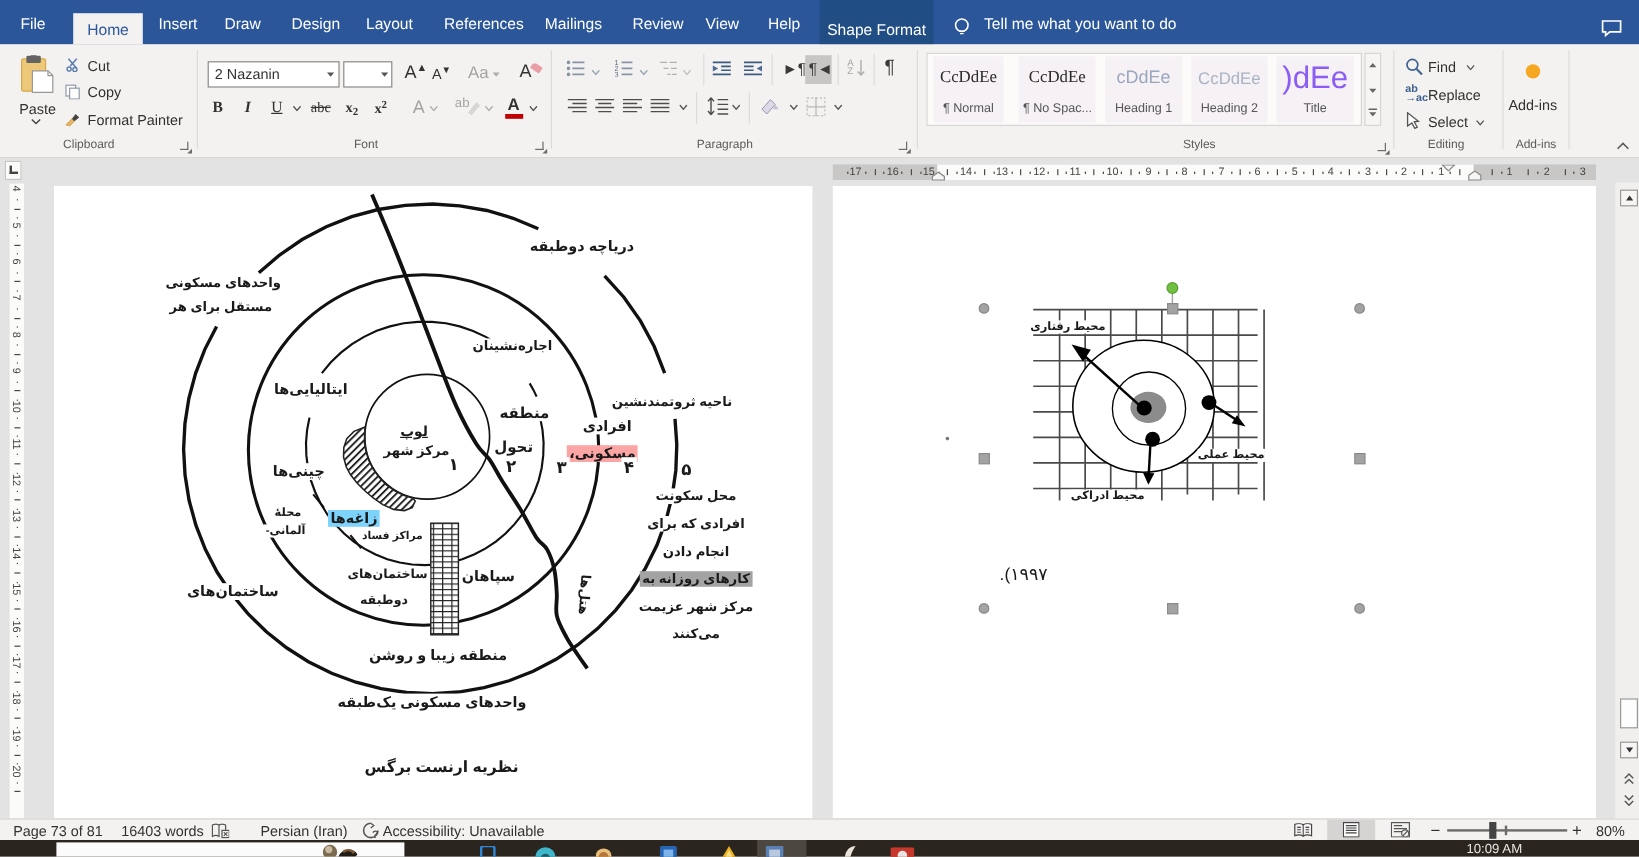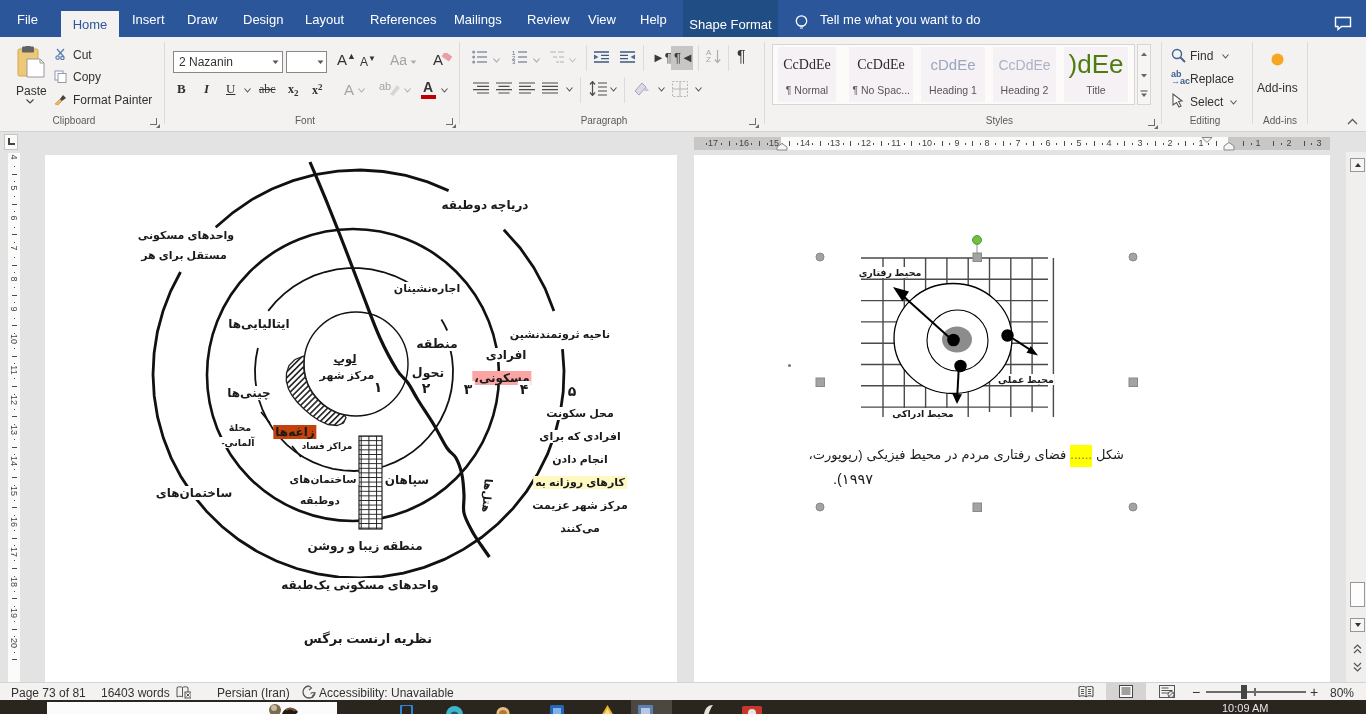--- a/index.html
+++ b/index.html
@@ -267,21 +267,21 @@
   <div style="position:absolute;left:772px;top:7px;width:363px;height:61px;background:#fcfbfa;border:1px solid #d8d6d4;"></div>
   <div style="position:absolute;left:778px;top:10px;width:58px;height:55px;background:#f5f1f4;"></div>
   <div style="position:absolute;left:849px;top:10px;width:64px;height:55px;background:#f5f1f4;"></div>
   <div style="position:absolute;left:921px;top:10px;width:64px;height:55px;background:#f5f1f4;"></div>
   <div style="position:absolute;left:993px;top:10px;width:63px;height:55px;background:#f5f1f4;"></div>
   <div style="position:absolute;left:1064px;top:10px;width:64px;height:55px;background:#f5f1f4;"></div>
   <div class="btxt" style="left:781px;top:20px;width:52px;text-align:center;font-size:14px;color:#2e2c2a;font-family:'Liberation Serif',serif;">CcDdEe</div>
   <div class="btxt" style="left:852px;top:20px;width:58px;text-align:center;font-size:14px;color:#2e2c2a;font-family:'Liberation Serif',serif;">CcDdEe</div>
   <div class="btxt" style="left:924px;top:19px;width:58px;text-align:center;font-size:15px;color:#9aa7bd;">cDdEe</div>
   <div class="btxt" style="left:996px;top:20px;width:57px;text-align:center;font-size:14px;color:#a9b3c5;">CcDdEe</div>
-  <div class="btxt" style="left:1067px;top:12px;width:58px;text-align:center;font-size:26px;color:#4d7c0f;">)dEe</div>
+  <div class="btxt" style="left:1067px;top:12px;width:58px;text-align:center;font-size:26px;color:#8b5cf6;">)dEe</div>
   <div class="btxt" style="left:781px;top:47px;width:52px;text-align:center;font-size:10.5px;color:#57555b;">¶ Normal</div>
   <div class="btxt" style="left:852px;top:47px;width:58px;text-align:right;font-size:10.5px;color:#57555b;">¶ No Spac...</div>
   <div class="btxt" style="left:924px;top:47px;width:58px;text-align:center;font-size:10.5px;color:#57555b;">Heading 1</div>
   <div class="btxt" style="left:996px;top:47px;width:57px;text-align:center;font-size:10.5px;color:#57555b;">Heading 2</div>
   <div class="btxt" style="left:1067px;top:47px;width:58px;text-align:center;font-size:10.5px;color:#57555b;">Title</div>
   <div style="position:absolute;left:1137px;top:7px;width:14px;height:61px;background:#f6f5f4;border:1px solid #d8d6d4;"></div>
   <svg style="position:absolute;left:1140px;top:14px;" width="8" height="6" viewBox="0 0 8 6">
       <path d="M1 5 L4 1.5 L7 5" fill="#666"></path>
     </svg>
   <svg style="position:absolute;left:1140px;top:36px;" width="8" height="6" viewBox="0 0 8 6">
@@ -349,32 +349,32 @@
     <div class="phc" style="left:392px;top:181px;font-size:12.5px;font-weight:bold;background:#fff;padding:0 2px;">منطقه</div>
     <div class="phc" style="left:383px;top:210px;font-size:12.5px;font-weight:bold;background:#fff;padding:0 2px;">تحول</div>
     <div class="phc" style="left:300px;top:197px;font-size:11.5px;font-weight:bold;background:#fff;padding:0 2px;text-decoration:underline;">لوپ</div>
     <div class="phc" style="left:302px;top:214px;font-size:11px;font-weight:bold;background:#fff;padding:0 2px;">مرکز شهر</div>
     <div class="phc" style="left:515px;top:173px;font-size:11px;font-weight:bold;background:#fff;padding:0 2px;">ناحیه ثروتمندنشین</div>
     <div class="phc" style="left:461px;top:193px;font-size:12px;font-weight:bold;background:#fff;padding:0 2px;">افرادی</div>
     <div class="phc" style="left:457px;top:216px;font-size:12px;font-weight:bold;background:#fca5a5;padding:0 2px;">مسکونی،</div>
     <div class="phc" style="left:204px;top:231px;font-size:12px;font-weight:bold;background:#fff;padding:0 2px;">چینی‌ها</div>
     <div class="phc" style="left:195px;top:267px;font-size:9.5px;font-weight:bold;background:#fff;padding:0 2px;">محلهٔ</div>
     <div class="phc" style="left:193px;top:282px;font-size:9.5px;font-weight:bold;background:#fff;padding:0 2px;">آلمانی-</div>
-    <div class="phc" style="left:250px;top:270px;font-size:12px;font-weight:bold;background:#c2410c;padding:0 2px;text-align:center;">زاغه‌ها</div>
+    <div class="phc" style="left:250px;top:270px;font-size:12px;font-weight:bold;background:#7dd3fc;padding:0 2px;text-align:center;">زاغه‌ها</div>
     <div class="phc" style="left:282px;top:286px;font-size:9px;font-weight:bold;background:#fff;padding:0 2px;">مراکز فساد</div>
     <div class="phc" style="left:362px;top:318px;font-size:12px;font-weight:bold;background:#fff;padding:0 2px;">سپاهان</div>
     <div class="phc" style="left:278px;top:318px;font-size:10.5px;font-weight:bold;background:#fff;padding:0 2px;">ساختمان‌های</div>
     <div class="phc" style="left:275px;top:339px;font-size:10.5px;font-weight:bold;background:#fff;padding:0 2px;">دوطبقه</div>
     <div class="phc" style="left:149px;top:331px;font-size:12px;font-weight:bold;background:#fff;padding:0 2px;">ساختمان‌های</div>
     <div class="phc" style="left:320px;top:384px;font-size:12px;font-weight:bold;background:#fff;padding:0 2px;">منطقه زیبا و روشن</div>
     <div class="phc" style="left:315px;top:423px;font-size:12px;font-weight:bold;background:#fff;padding:0 2px;">واحدهای مسکونی یک‌طبقه</div>
     <div class="phc" style="left:535px;top:252px;font-size:11px;font-weight:bold;background:#fff;padding:0 2px;">محل سکونت</div>
     <div class="phc" style="left:535px;top:275px;font-size:11px;font-weight:bold;background:#fff;padding:0 2px;">افرادی که برای</div>
     <div class="phc" style="left:535px;top:298px;font-size:11px;font-weight:bold;background:#fff;padding:0 2px;">انجام دادن</div>
-    <div class="phc" style="left:535px;top:321px;font-size:11px;font-weight:bold;background:#fef9c3;padding:0 2px;">کارهای روزانه به</div>
+    <div class="phc" style="left:535px;top:321px;font-size:11px;font-weight:bold;background:#a3a3a3;padding:0 2px;">کارهای روزانه به</div>
     <div class="phc" style="left:535px;top:344px;font-size:11px;font-weight:bold;background:#fff;padding:0 2px;">مرکز شهر عزیمت</div>
     <div class="phc" style="left:535px;top:367px;font-size:11px;font-weight:bold;background:#fff;padding:0 2px;">می‌کنند</div>
     <div class="phc" style="left:323px;top:476px;font-size:13px;font-weight:bold;background:#fff;padding:0 2px;">نظریه ارنست برگس</div>
     <div class="phc" style="left:333px;top:224px;font-size:14px;font-weight:bold;background:#fff;padding:0 2px;">۱</div>
     <div class="phc" style="left:381px;top:225px;font-size:14px;font-weight:bold;background:#fff;padding:0 2px;">۲</div>
     <div class="phc" style="left:423px;top:226px;font-size:14px;font-weight:bold;background:#fff;padding:0 2px;">۳</div>
     <div class="phc" style="left:479px;top:226px;font-size:14px;font-weight:bold;background:#fff;padding:0 2px;">۴</div>
     <div class="phc" style="left:527px;top:228px;font-size:14px;font-weight:bold;background:#fff;padding:0 2px;">۵</div>
     <div class="phc" style="left:442px;top:334px;font-size:11px;font-weight:bold;background:#fff;transform:translateX(-50%) rotate(94deg);">هتل‌ها</div>
   </div>
@@ -397,21 +397,20 @@
       </g>
       <path d="M208.5 146.5 L199 132 L215 136.5 z" fill="#000"></path>
       <path d="M258.5 239 L263 249 L268 239.3 z" fill="#000"></path>
       <path d="M332.5 197.8 L344 200.5 L336.8 191 z" fill="#000"></path>
     </svg>
     <div class="phc" style="left:196px;top:112px;font-size:9.5px;font-weight:bold;background:#fff;">محیط رفتاری</div>
     <div class="phc" style="left:332px;top:219px;font-size:9.5px;font-weight:bold;background:#fff;">محیط عملی</div>
     <div class="phc" style="left:229px;top:253px;font-size:9.5px;font-weight:bold;background:#fff;">محیط ادراکی</div>
     <div style="position:absolute;left:94px;top:209px;width:3px;height:3px;background:#777;border-radius:50%;"></div>
 
-    <div class="ph" style="right:206px;top:292px;font-size:13px;word-spacing:0.5px;">شکل <span style="background:#ffff00;color:#777;letter-spacing:-1px;padding:2px 0 5px;">......</span> فضای رفتاری مردم در محیط فیزیکی (رپوپورت،</div>
     <div class="ph" style="left:139px;top:316px;font-size:14.5px;letter-spacing:0.5px;">۱۹۹۷).</div>
 
     <svg width="636" height="527" viewBox="0 0 636 527" style="position:absolute;left:0;top:0;">
       <line x1="283" y1="90" x2="283" y2="99" stroke="#a6a6a6" stroke-width="1.2"></line>
       <circle cx="283" cy="85" r="4.5" fill="#6fc040" stroke="#5a9e33" stroke-width="1"></circle>
       <g fill="#a3a3a3" stroke="#8a8a8a" stroke-width="1">
         <circle cx="126" cy="102" r="4"></circle>
           <circle cx="439" cy="102" r="4"></circle>
         <circle cx="126" cy="352" r="4"></circle>
           <circle cx="439" cy="352" r="4"></circle>

